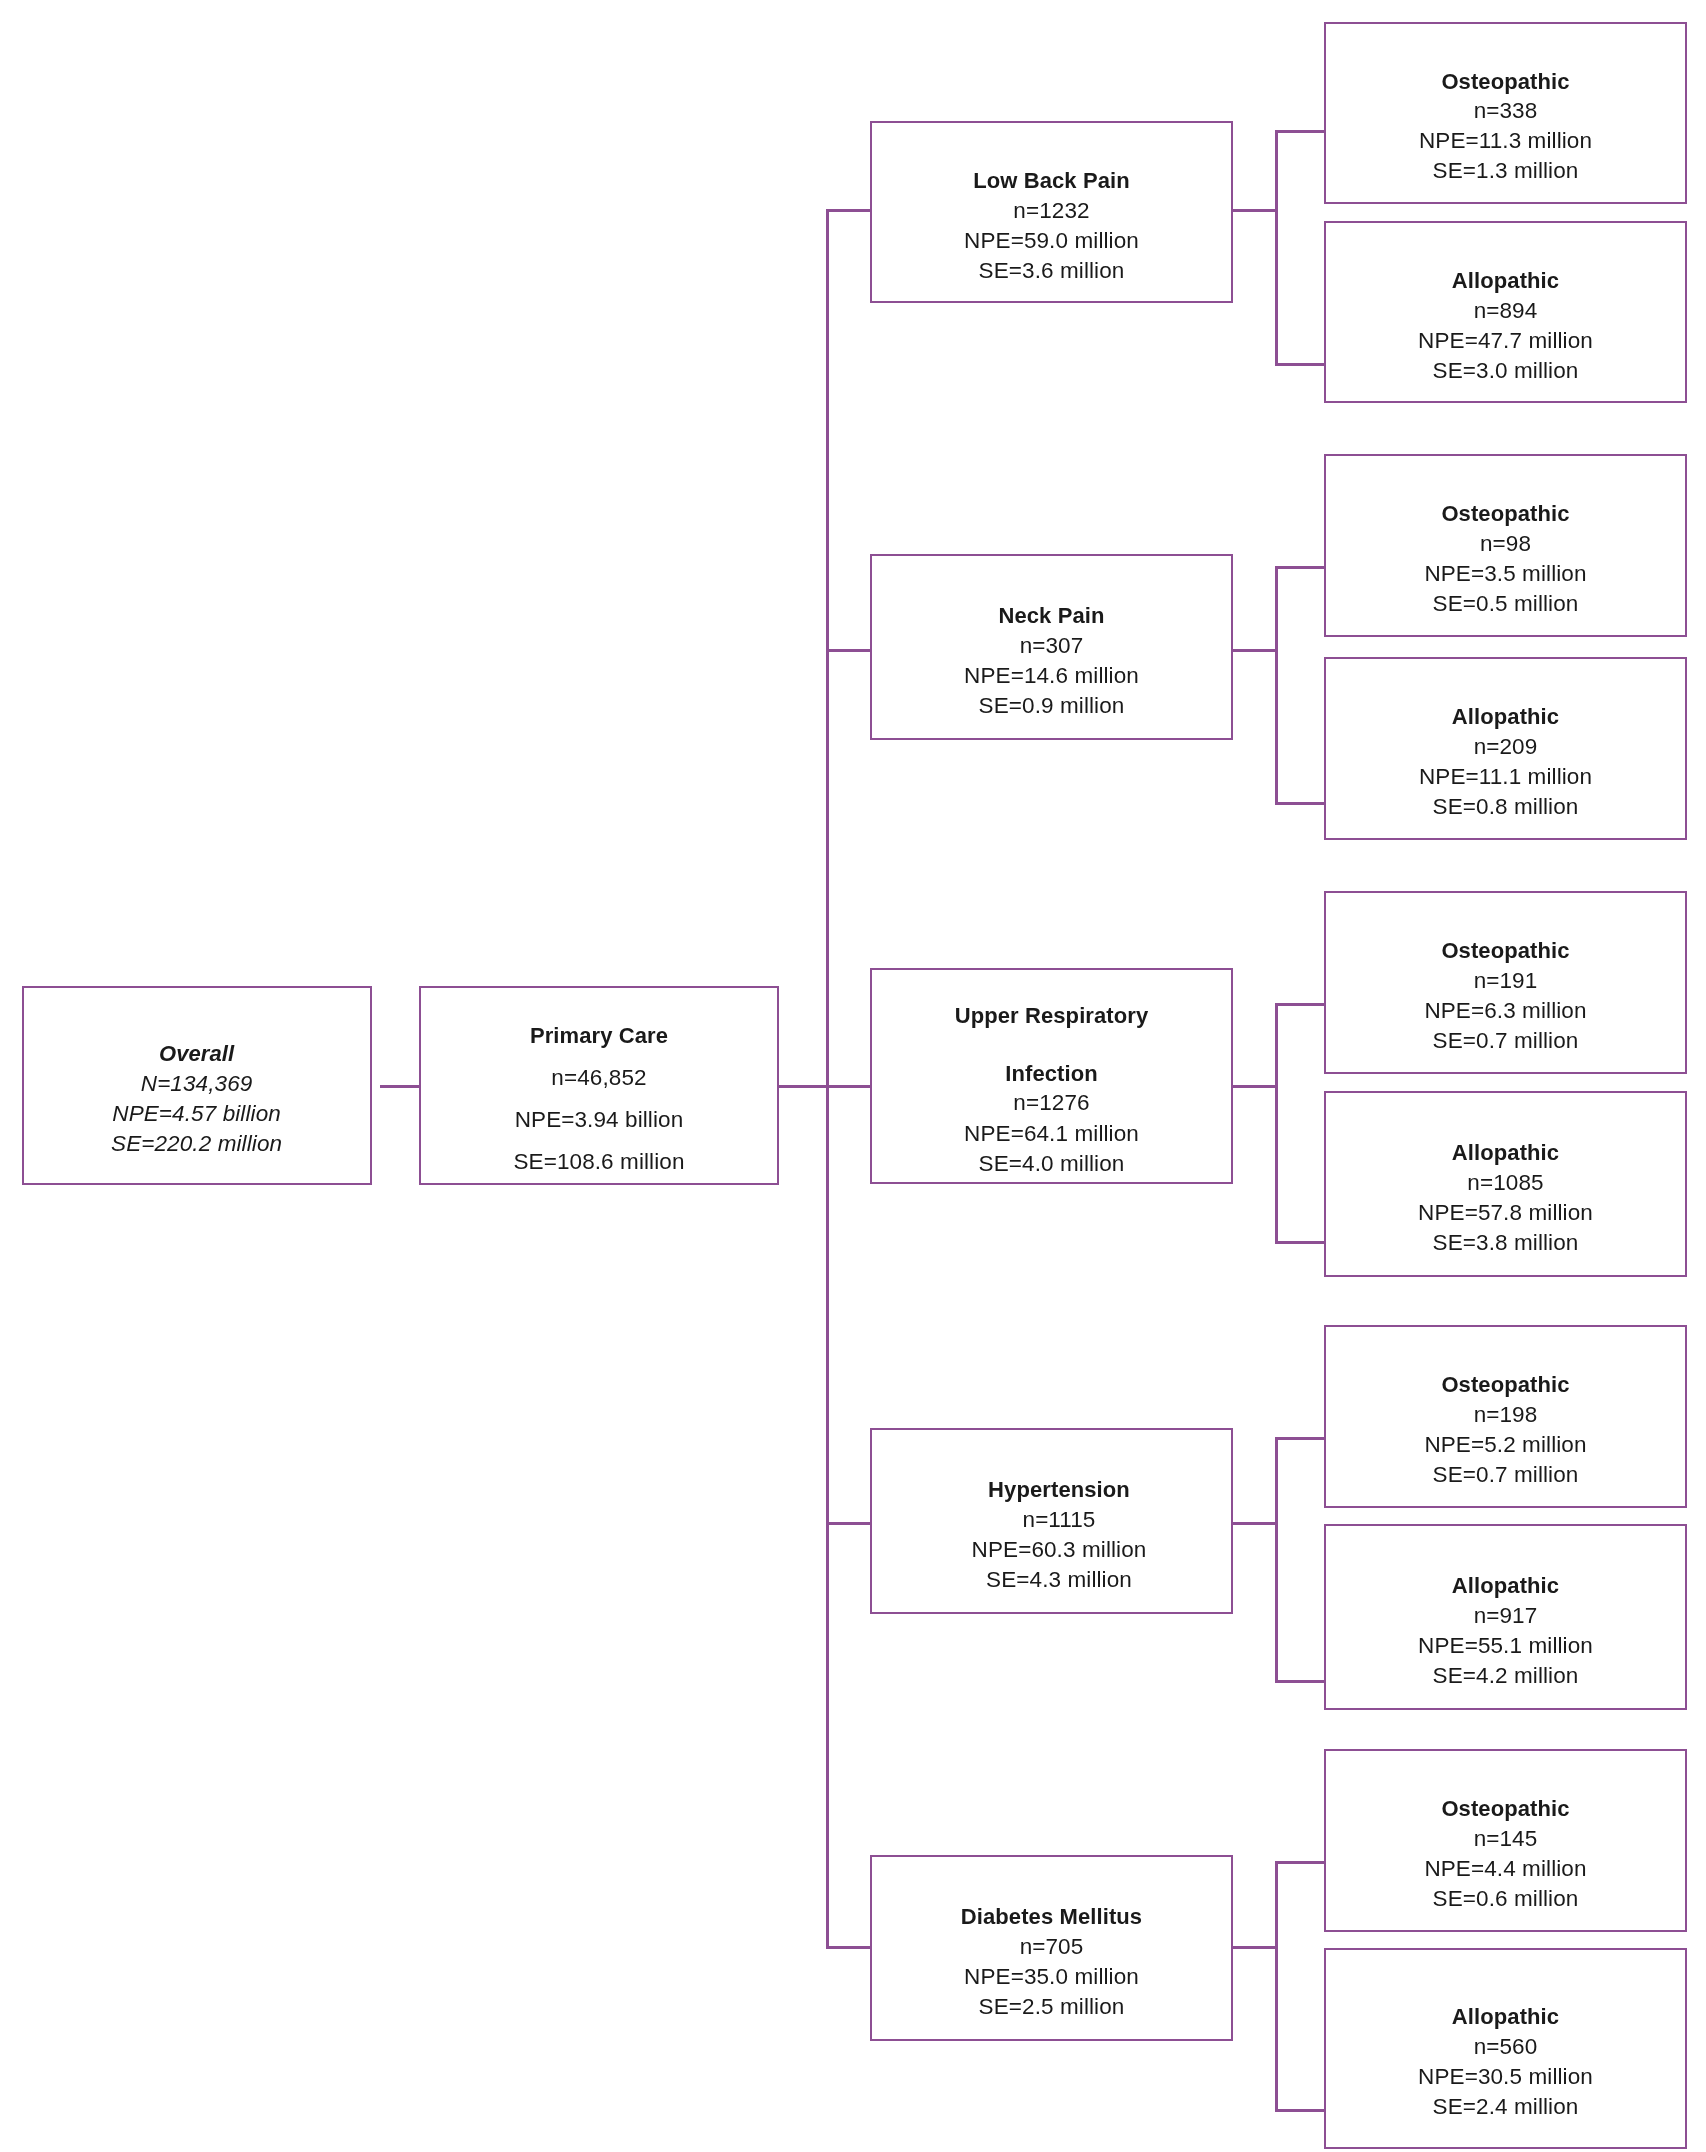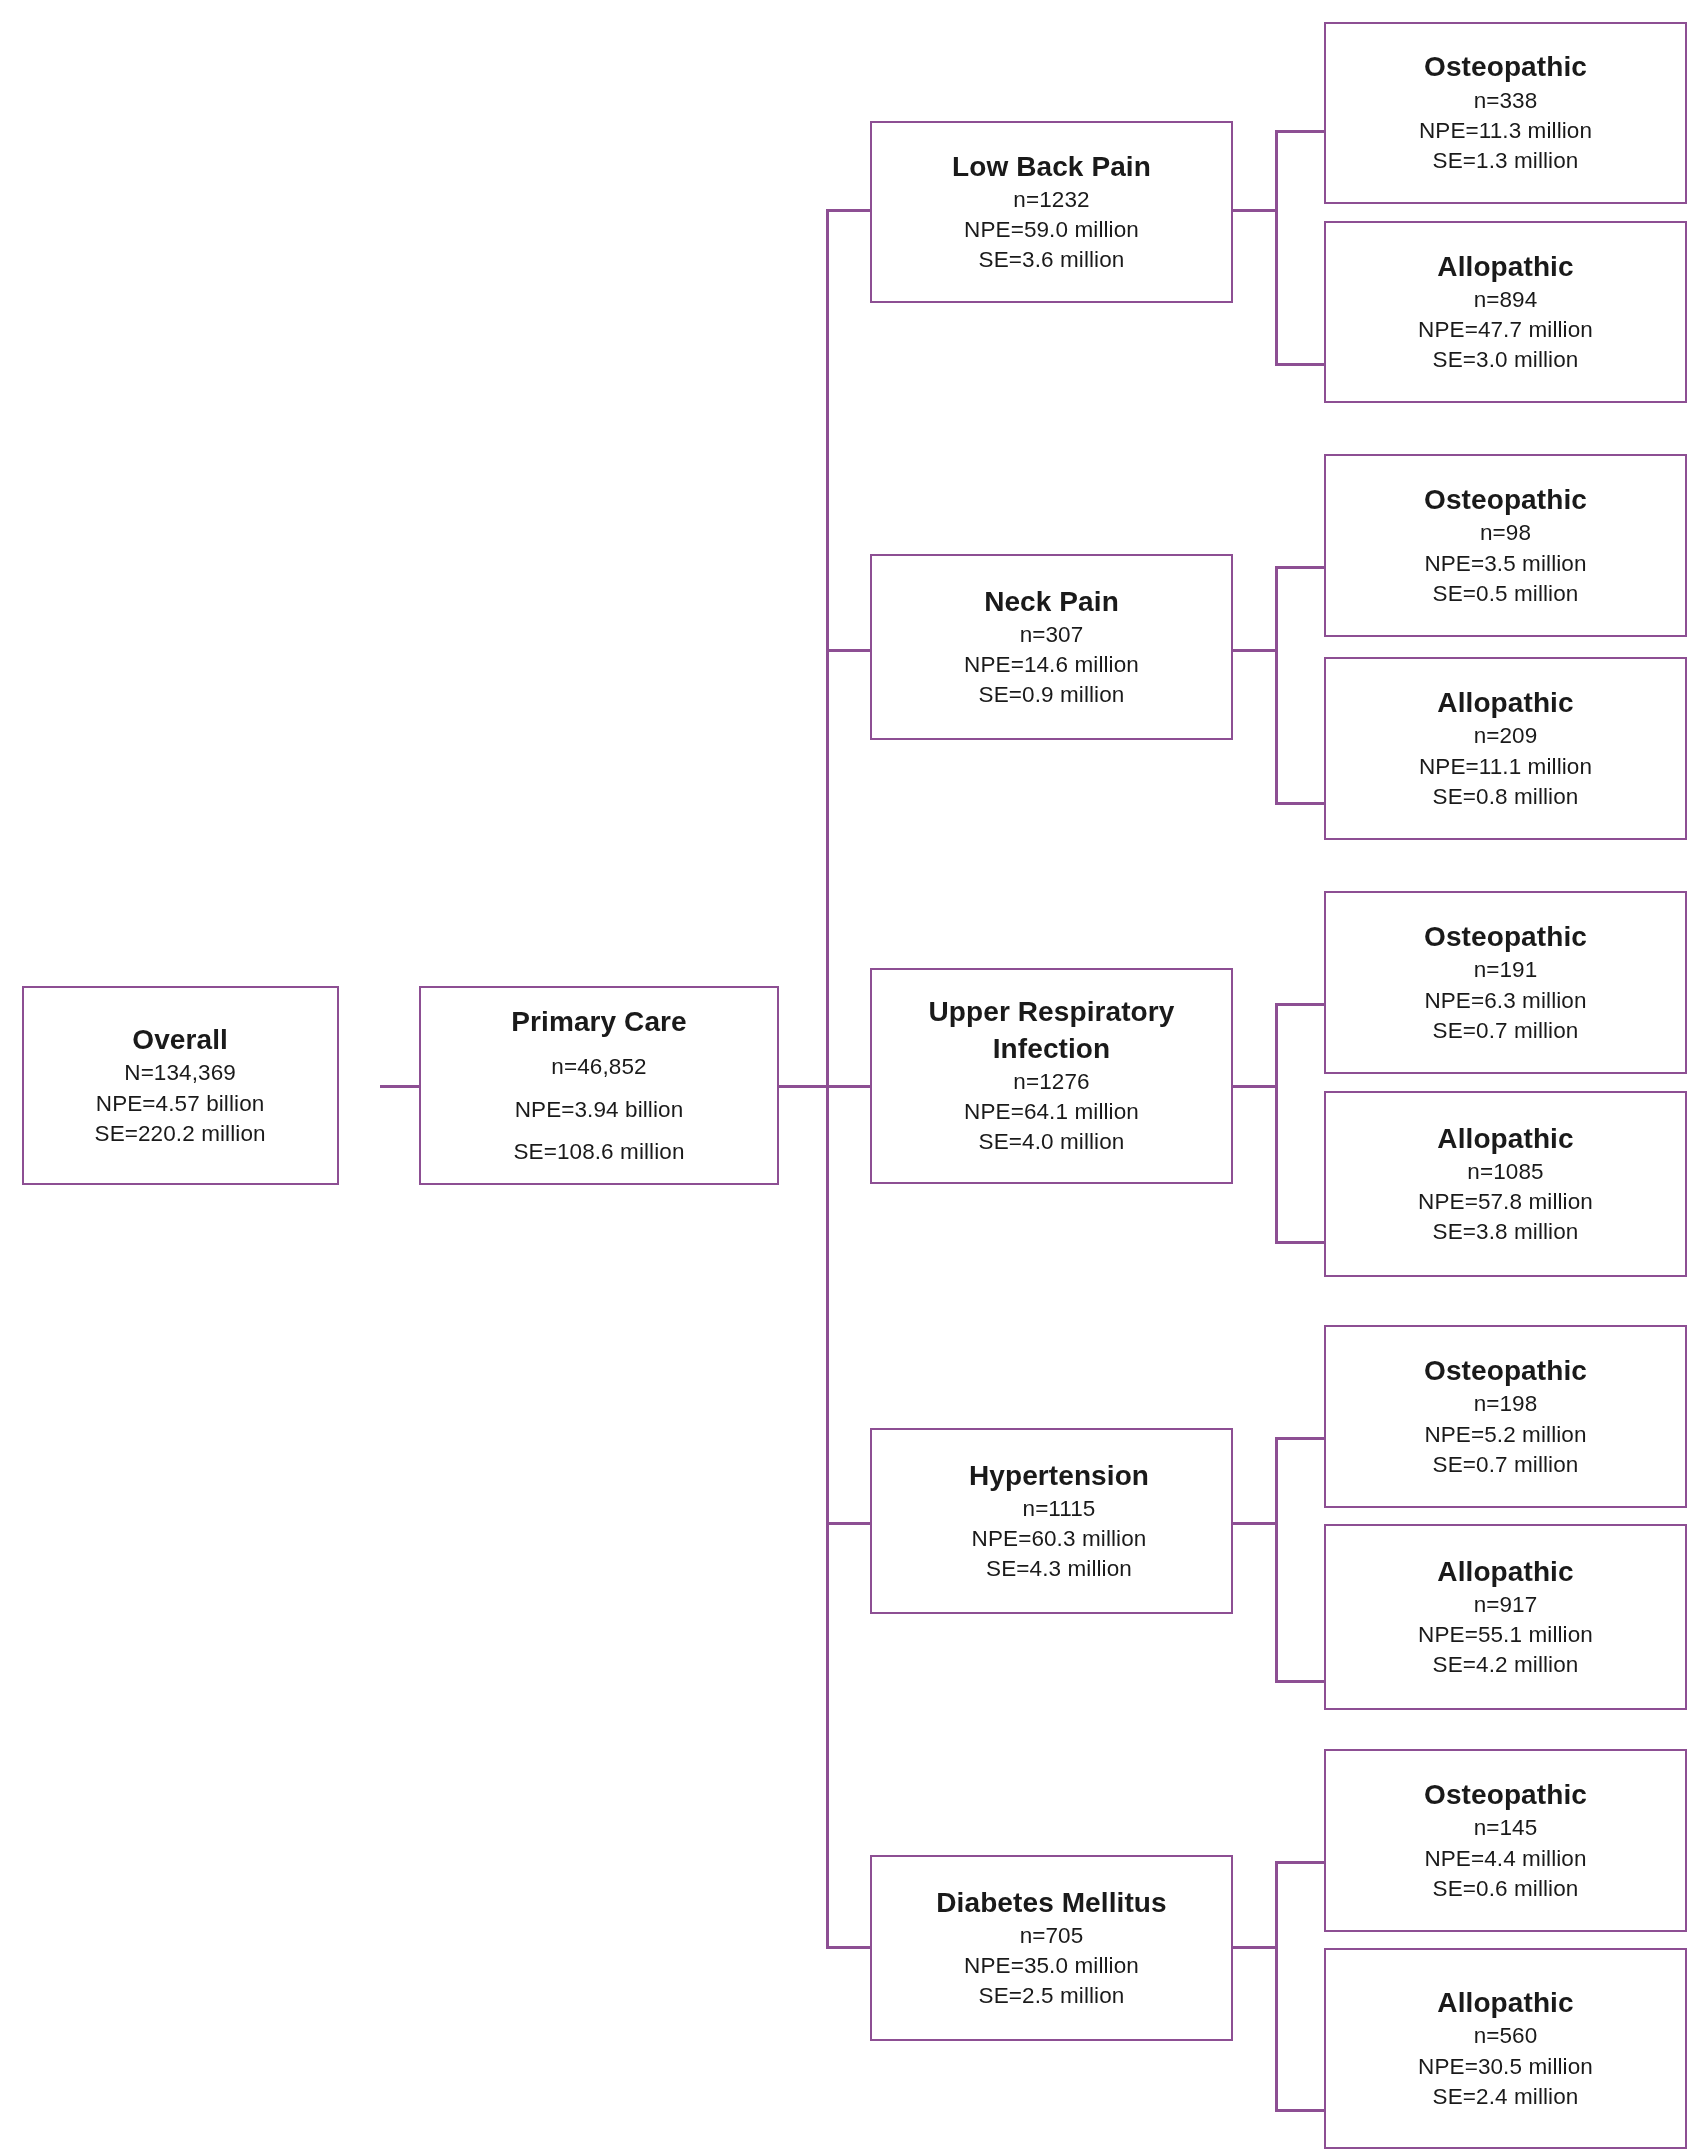--- a/index.html
+++ b/index.html
@@ -23,23 +23,24 @@
     display: flex;
     flex-direction: column;
     align-items: center;
     justify-content: center;
     text-align: center;
     color: #1a1a1a;
     z-index: 2;
   }
   .node .title {
     font-weight: bold;
-    font-size: 28px;
+    font-size: 22px;
     line-height: 1.30;
     letter-spacing: 0.1px;
+    margin-top: 29px;
   }
   .node .line {
     font-weight: normal;
     font-size: 22.5px;
     line-height: 1.34;
     letter-spacing: 0.1px;
   }
   .conn {
     position: absolute;
     background: #8d4f93;
@@ -83,21 +84,21 @@
   <div class="conn h" style="left:1232px; top:1522px; width:45px;"></div>
   <div class="conn v" style="left:1275px; top:1437px; height:246px;"></div>
   <div class="conn h" style="left:1275px; top:1437px; width:50px;"></div>
   <div class="conn h" style="left:1275px; top:1680px; width:50px;"></div>
 
   <div class="conn h" style="left:1232px; top:1946px; width:45px;"></div>
   <div class="conn v" style="left:1275px; top:1861px; height:251px;"></div>
   <div class="conn h" style="left:1275px; top:1861px; width:50px;"></div>
   <div class="conn h" style="left:1275px; top:2109px; width:50px;"></div>
 
-  <div class="node" style="left:21.6px; top:986px; width:317px; height:199px;">
+  <div class="node" style="left:21.6px; top:986px; width:350px; height:199px;font-style:italic;">
     <div class="title">Overall</div>
     <div class="line">N=134,369</div>
     <div class="line">NPE=4.57 billion</div>
     <div class="line">SE=220.2 million</div>
   </div>
 
   <div class="node" style="left:419px; top:986px; width:360px; height:199px;gap:12px;">
     <div class="title">Primary Care</div>
     <div class="line">n=46,852</div>
     <div class="line">NPE=3.94 billion</div>

